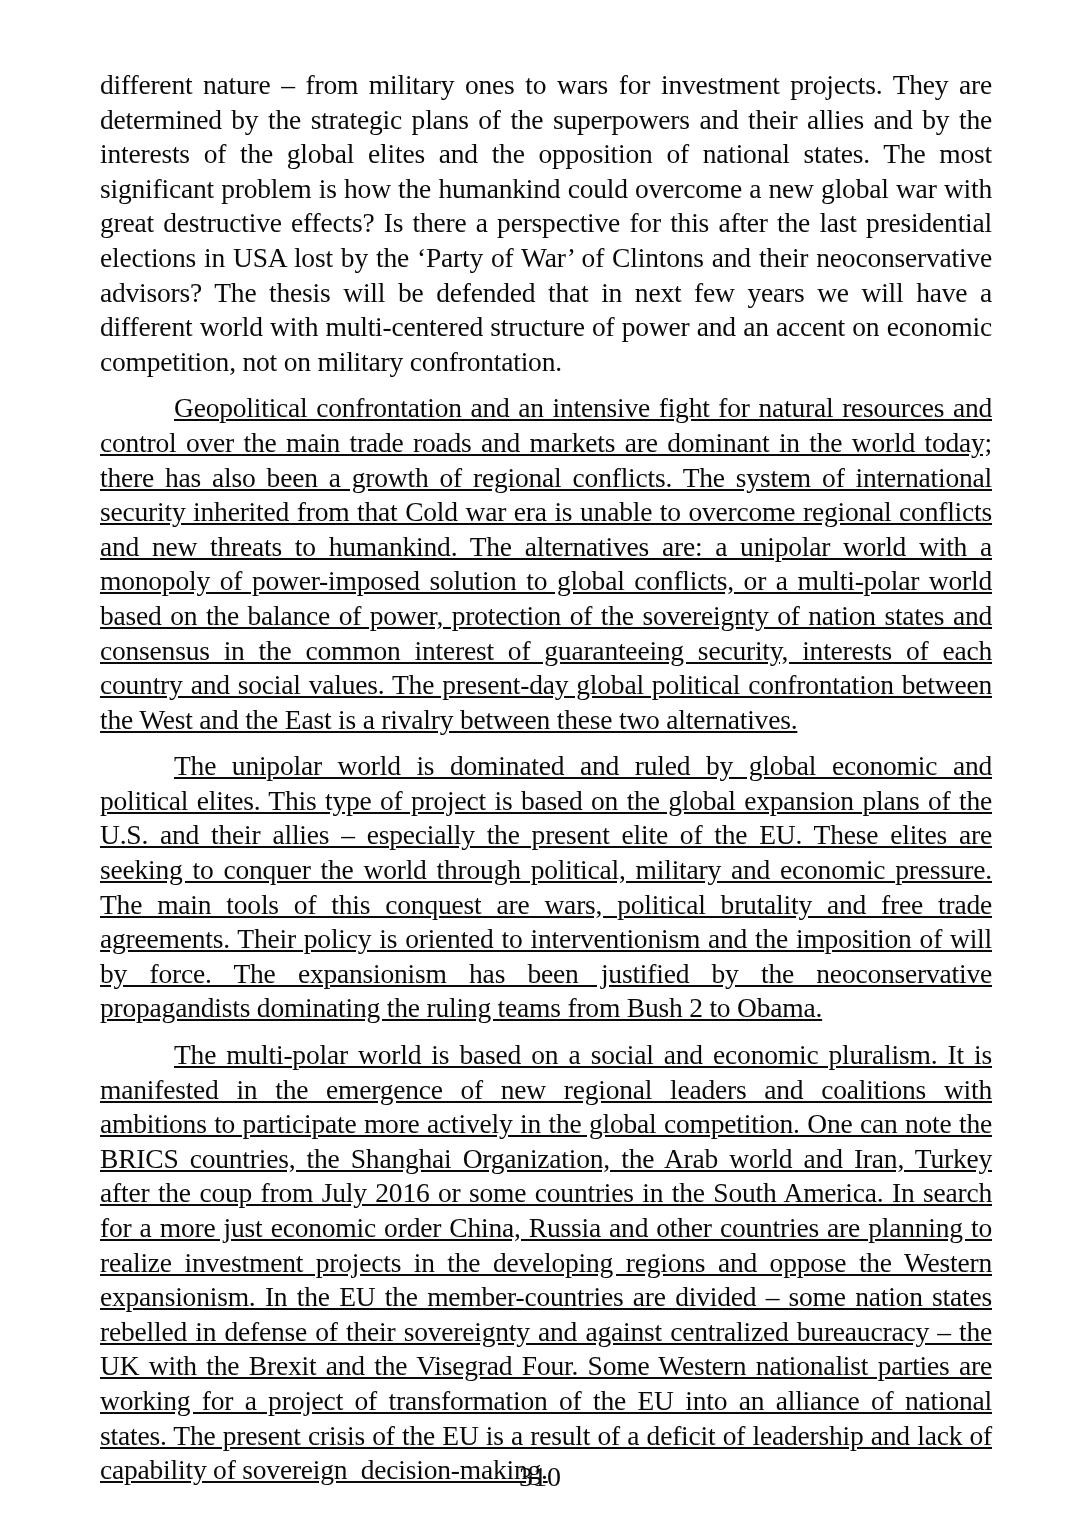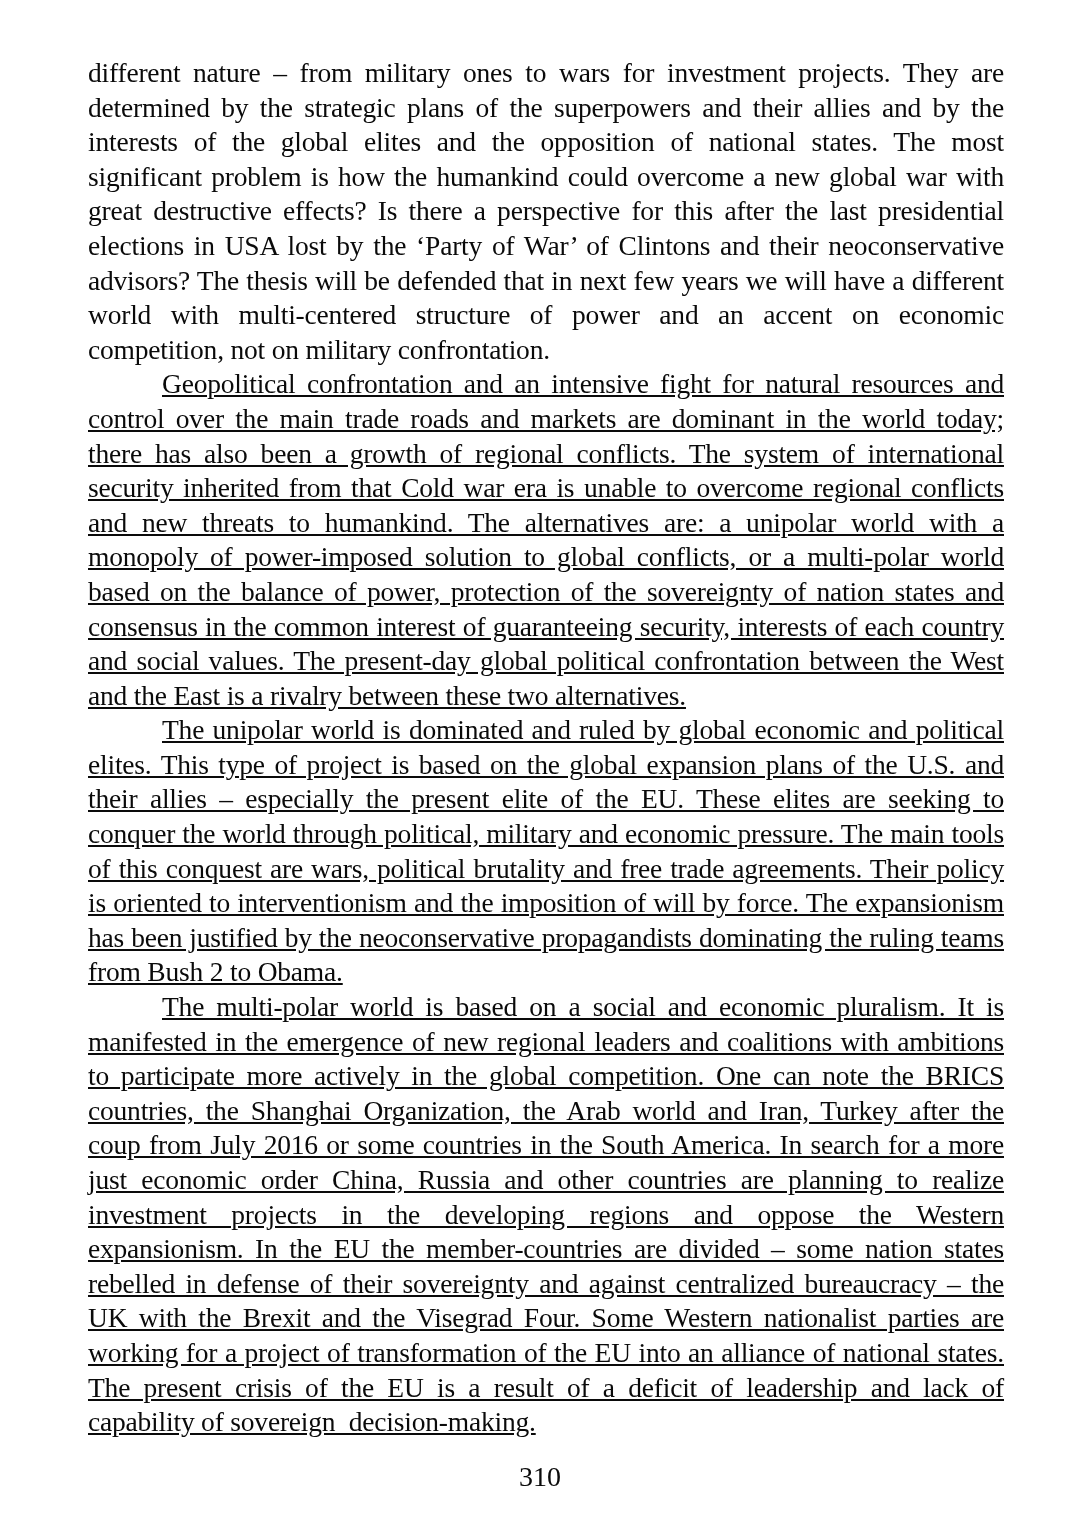--- a/index.html
+++ b/index.html
@@ -25,21 +25,21 @@
     position: absolute;
     left: 88px;
     top: 56px;
     width: 916px;
     font-size: 27.5px;
     line-height: 34.6px;
     text-align: justify;
     letter-spacing: -0.2px;
   }
   .para {
-    margin: 0;
+    margin: 12px;
     padding: 0;
   }
   .para.indent {
     text-indent: 74px;
     text-decoration: underline;
   }
   .page-footer {
     position: absolute;
     left: 0;
     top: 1460px;

